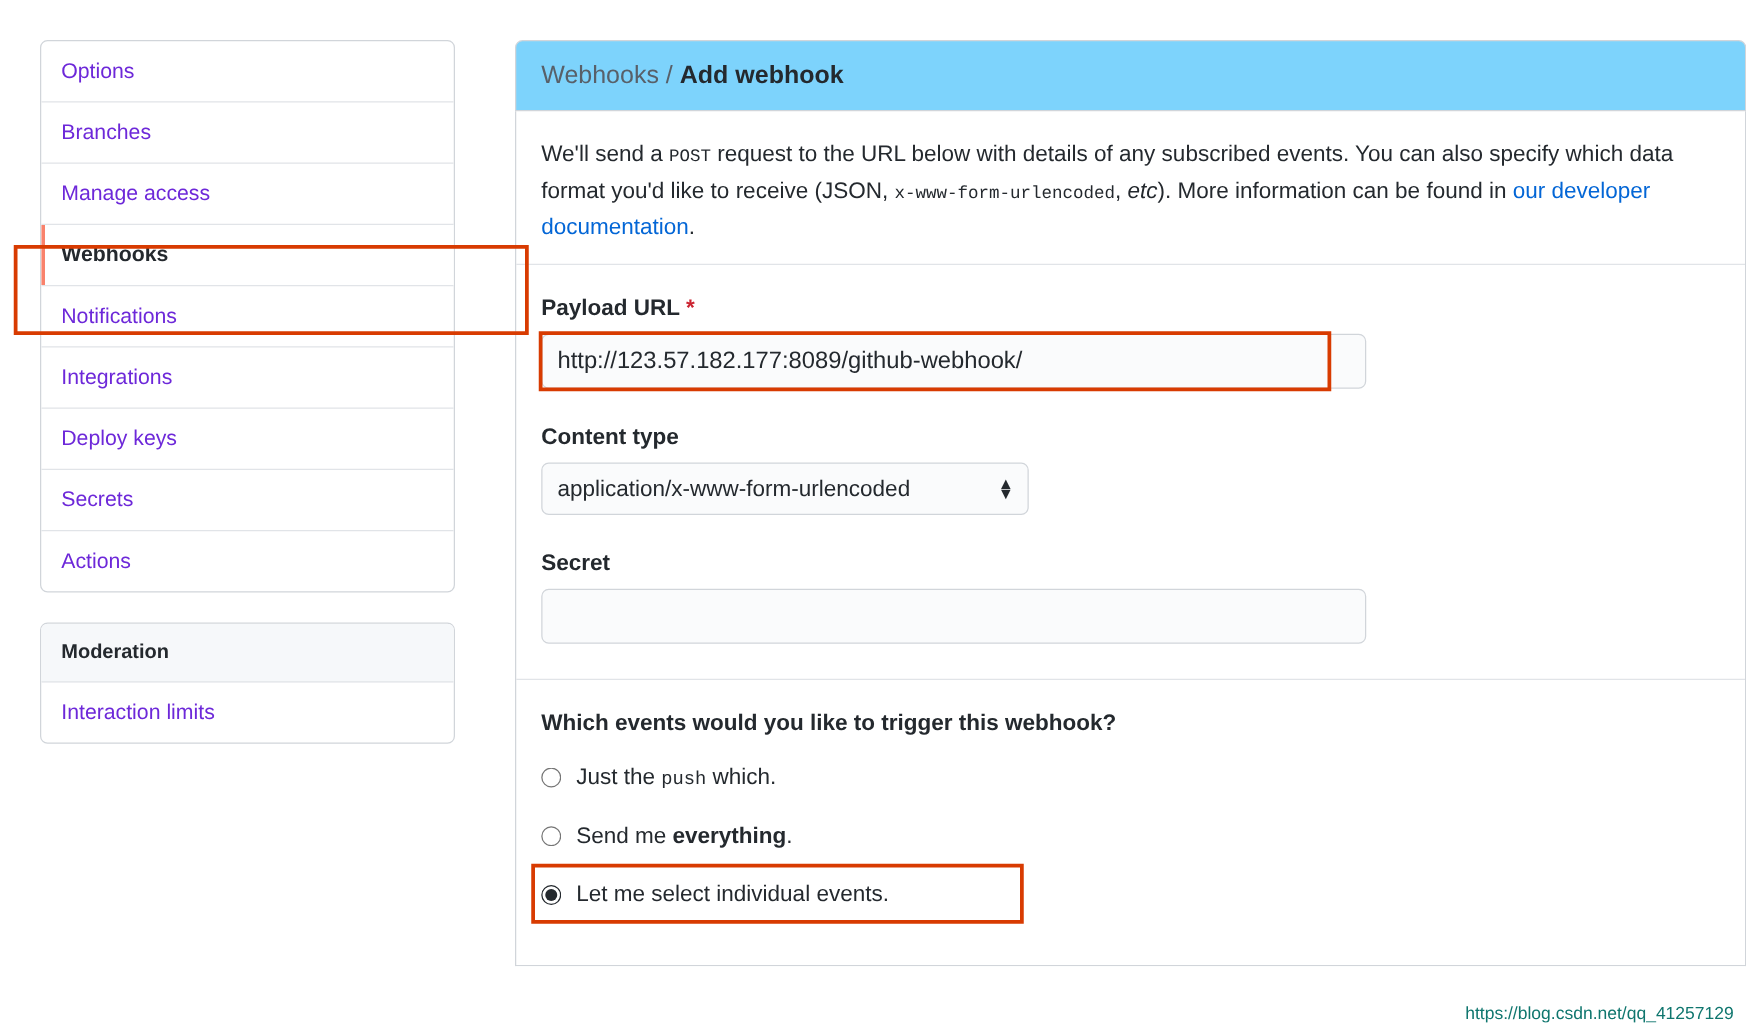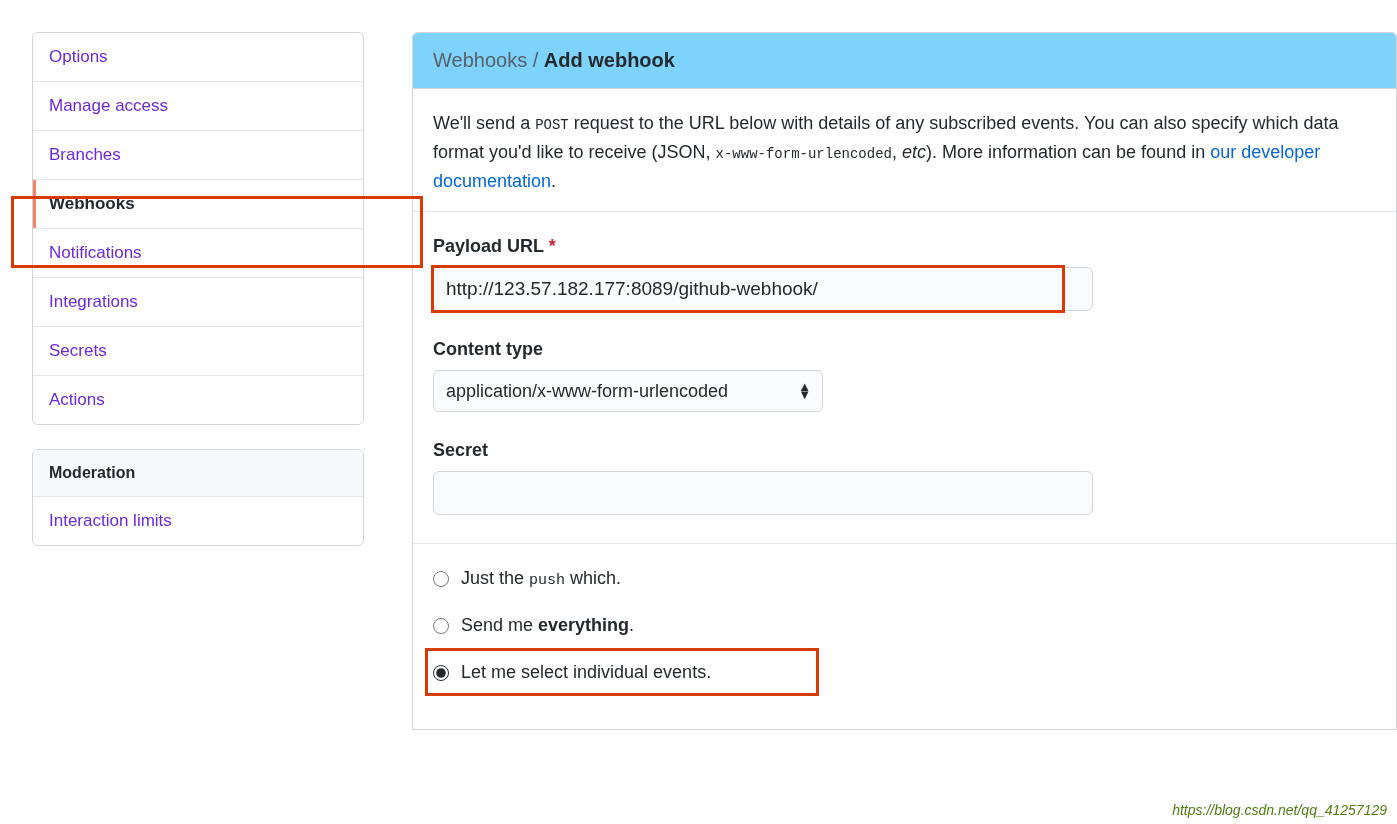--- a/index.html
+++ b/index.html
@@ -187,39 +187,39 @@
       top: -14px;
       width: 394px;
       height: 48px;
       border: 3px solid #d83b01;
       pointer-events: none;
     }
     .watermark {
       position: fixed;
       right: 10px;
       bottom: 6px;
-      color: #4d7c0f;
+      color: #0f766e;
       font-size: 14px;
       pointer-events: none;
-      font-style: italic;
     }
   </style>
 </head>
 <body>
 
 <div class="highlight-box-1"></div>
 
 <aside class="sidebar">
   <nav class="nav-group">
     <a class="nav-item">Options</a>
+    <a class="nav-item">Branches</a>
     <a class="nav-item">Manage access</a>
-    <a class="nav-item">Branches</a>
     <a class="nav-item selected">Webhooks</a>
     <a class="nav-item">Notifications</a>
     <a class="nav-item">Integrations</a>
+    <a class="nav-item">Deploy keys</a>
     <a class="nav-item">Secrets</a>
     <a class="nav-item">Actions</a>
   </nav>
 
   <nav class="nav-group">
     <div class="nav-header">Moderation</div>
     <a class="nav-item">Interaction limits</a>
   </nav>
 </aside>
 
@@ -256,20 +256,21 @@
       </div>
     </div>
 
     <div class="form-group">
       <label class="form-label">Secret</label>
       <input type="password" class="form-control" value="" style="">
     </div>
 
     <hr class="sep">
 
+    <div class="events-title">Which events would you like to trigger this webhook?</div>
 
     <label class="radio-row">
       <input type="radio" name="events" style="">
       <span>
         <span>Just the </span><code>push</code><span> which.</span>
       </span>
     </label>
 
     <label class="radio-row">
       <input type="radio" name="events" style="">

